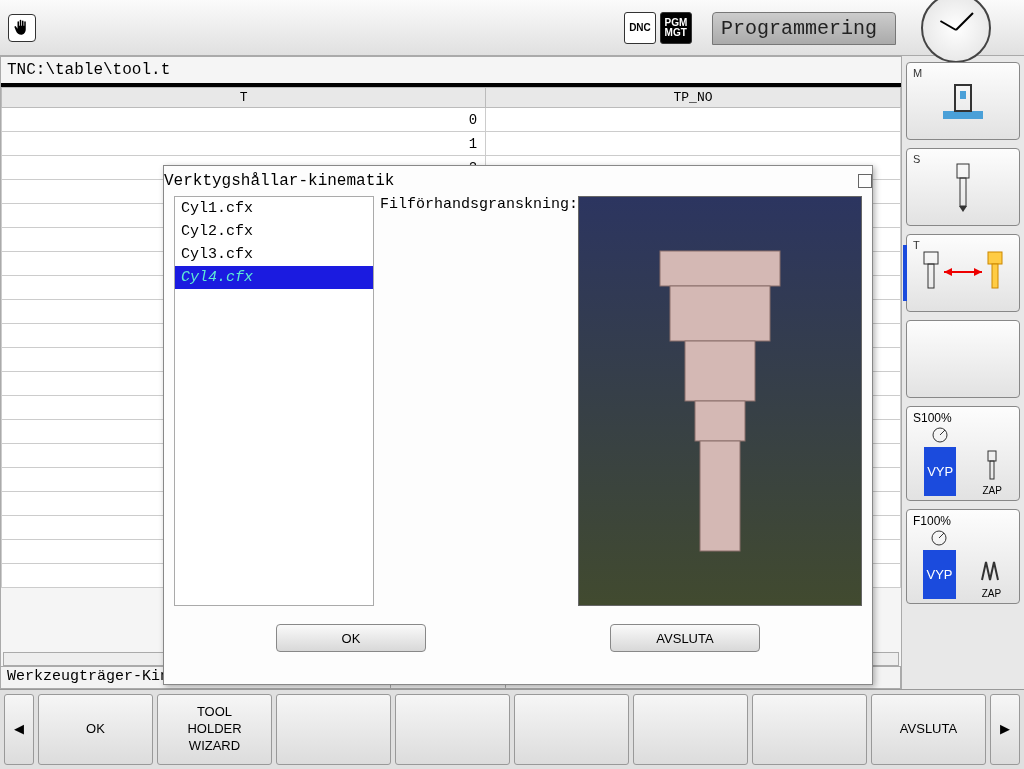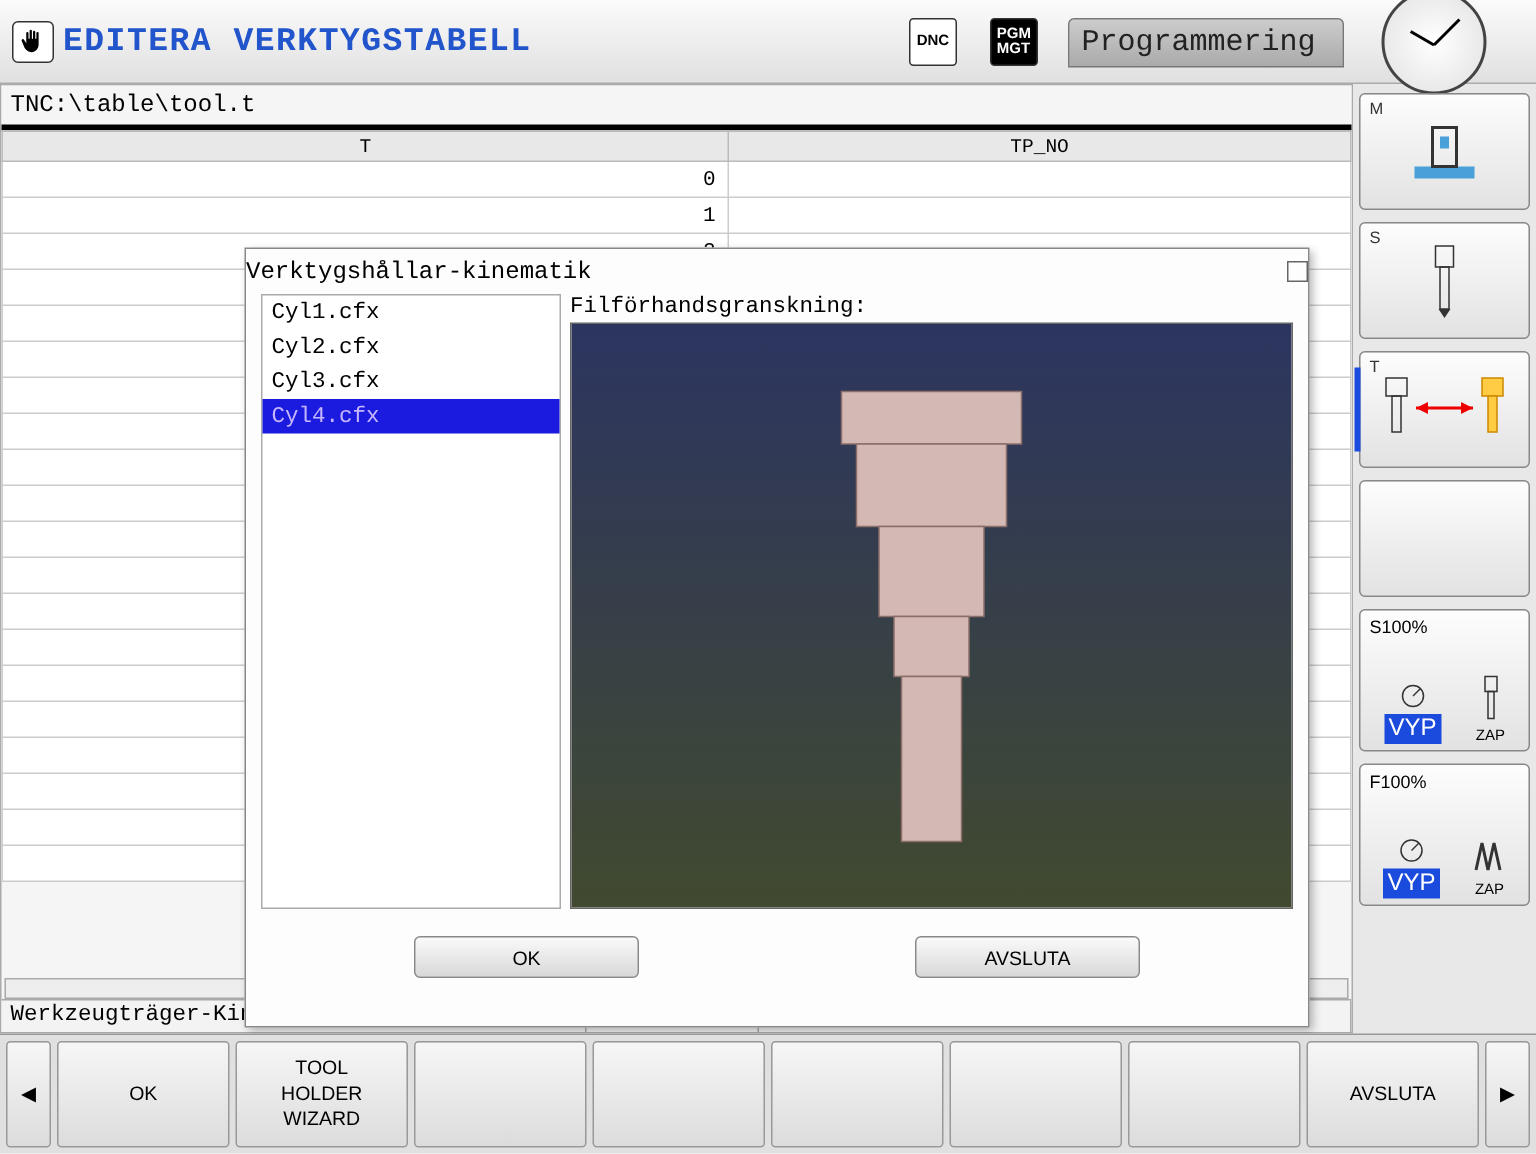--- a/index.html
+++ b/index.html
@@ -22,21 +22,21 @@
 }
 .hand-icon {
   width: 28px; height: 28px; border: 1px solid #333; border-radius: 4px;
   display:flex;align-items:center;justify-content:center;background:#fff;margin-right:6px;
 }
 .title-blue { color:#2255cc; font-size:22px; letter-spacing:1px; font-weight:bold; }
 .top-badges { display:flex; align-items:center; margin-left:auto; gap:4px;}
 .badge-sq {
   width:32px;height:32px;border:1px solid #333;border-radius:3px;
   display:flex;align-items:center;justify-content:center;
-  font-size:10px;font-family:sans-serif;font-weight:bold;margin-left:18px;
+  font-size:10px;font-family:sans-serif;font-weight:bold;
 }
 .badge-white{background:#fff;color:#000;}
 .badge-black{background:#000;color:#fff;}
 .mode-tab {
   background:linear-gradient(#ccc,#aaa); border:1px solid #777; border-radius:4px 4px 0 0;
   padding:4px 18px 4px 8px; font-size:20px; margin-left:16px; color:#222;
   align-self:flex-end; margin-bottom:-1px;
 }
 .clock-zone {
   width:120px; display:flex; align-items:center; justify-content:center;
@@ -68,53 +68,52 @@
   height:78px; background:linear-gradient(#fdfdfd,#e2e2e2); border:1px solid #888;
   border-radius:4px; display:flex; flex-direction:column; padding:4px; font-family:sans-serif; font-size:11px;
   position:relative;
 }
 .side-btn .lbl{position:absolute;top:4px;left:6px;color:#333;}
 .side-btn svg{margin:auto;}
 .side-accent{position:absolute;left:-4px;top:10px;bottom:10px;width:4px;background:#1b4bdd;}
 .pct-btn{height:95px;display:flex;flex-direction:row;align-items:flex-end;justify-content:space-around;padding:4px;}
 .pct-btn .col{display:flex;flex-direction:column;align-items:center;gap:2px;font-size:10px;}
 .pct-btn .hdr{position:absolute;top:4px;left:6px;font-size:12px;}
-.tag{background:#1b4bdd;color:#fff;padding:1px 3px;font-size:16px;}
+.tag{background:#1b4bdd;color:#fff;padding:17px 3px;font-size:13px;}
 
 .dialog {
   position:absolute; top:108px; left:162px; width:710px; height:520px;
   background:#fdfdfd; border:1px solid #888; box-shadow:2px 2px 6px rgba(0,0,0,.3);
 }
 .dialog-head{padding:6px 0;font-size:16px;display:flex;align-items:center;}
 .dialog-head .win{margin-left:auto;width:14px;height:14px;border:1px solid #666;}
 .dialog-body{display:flex;height:410px;padding:0 10px;gap:6px;}
 .file-pane{width:200px;background:#fff;border:1px solid #aaa;font-size:15px;}
 .file-item{padding:3px 6px;}
-.file-item.sel{background:#1b1be0;color:#c4b5fd;}
-.preview-pane{flex:1;display:flex;flex-direction:column;}
+.file-item.sel{background:#1b1be0;color:#5eead4;font-style:italic;}
+.preview-pane{flex:1;display:flex;flex-direction:row;}
 .preview-label{font-size:15px;margin-bottom:2px;}
 .preview-box{flex:1;border:1px solid #666;background:linear-gradient(#2c3560 0%, #414a2f 100%);display:flex;align-items:center;justify-content:center;}
 .tool-svg{width:180px;height:320px;}
 .dialog-foot{display:flex;justify-content:space-around;padding:18px 20px;}
 .dlg-btn{width:150px;height:28px;background:linear-gradient(#fafafa,#d8d8d8);border:1px solid #888;border-radius:4px;font-family:sans-serif;font-size:13px;}
 
 .softkeys{position:absolute;bottom:0;left:0;right:0;height:80px;display:flex;gap:4px;padding:4px;background:#e0e0e0;border-top:1px solid #999;}
 .sk{flex:1;background:linear-gradient(#f6f6f6,#dcdcdc);border:1px solid #999;border-radius:3px;display:flex;align-items:center;justify-content:center;text-align:center;font-family:sans-serif;font-size:13px;line-height:1.3;}
 .sk.narrow{flex:0 0 30px;}
 </style>
 </head>
 <body>
 
 <div class="topbar">
   <div class="hand-icon">
     <svg width="18" height="18" viewBox="0 0 24 24">
         <path fill="#000" d="M9 2a1 1 0 012 0v7h1V3a1 1 0 012 0v6h1V4a1 1 0 012 0v10c0 4-3 7-6 7s-6-2-7-5l-2-5a1 1 0 012-1l2 3V4a1 1 0 012 0v5h1V2z"></path>
       </svg>
   </div>
-  <div class="title-blue">EDITERA VERKTYGSTABELL</div>
   <div class="top-badges">
     <div class="badge-sq badge-white">DNC</div>
     <div class="badge-sq badge-black" style="white-space:pre;line-height:1;">PGM
 MGT</div>
     <div class="mode-tab">Programmering</div>
   </div>
   <div class="clock-zone">
     <div class="clock"></div>
   </div>
 </div>

